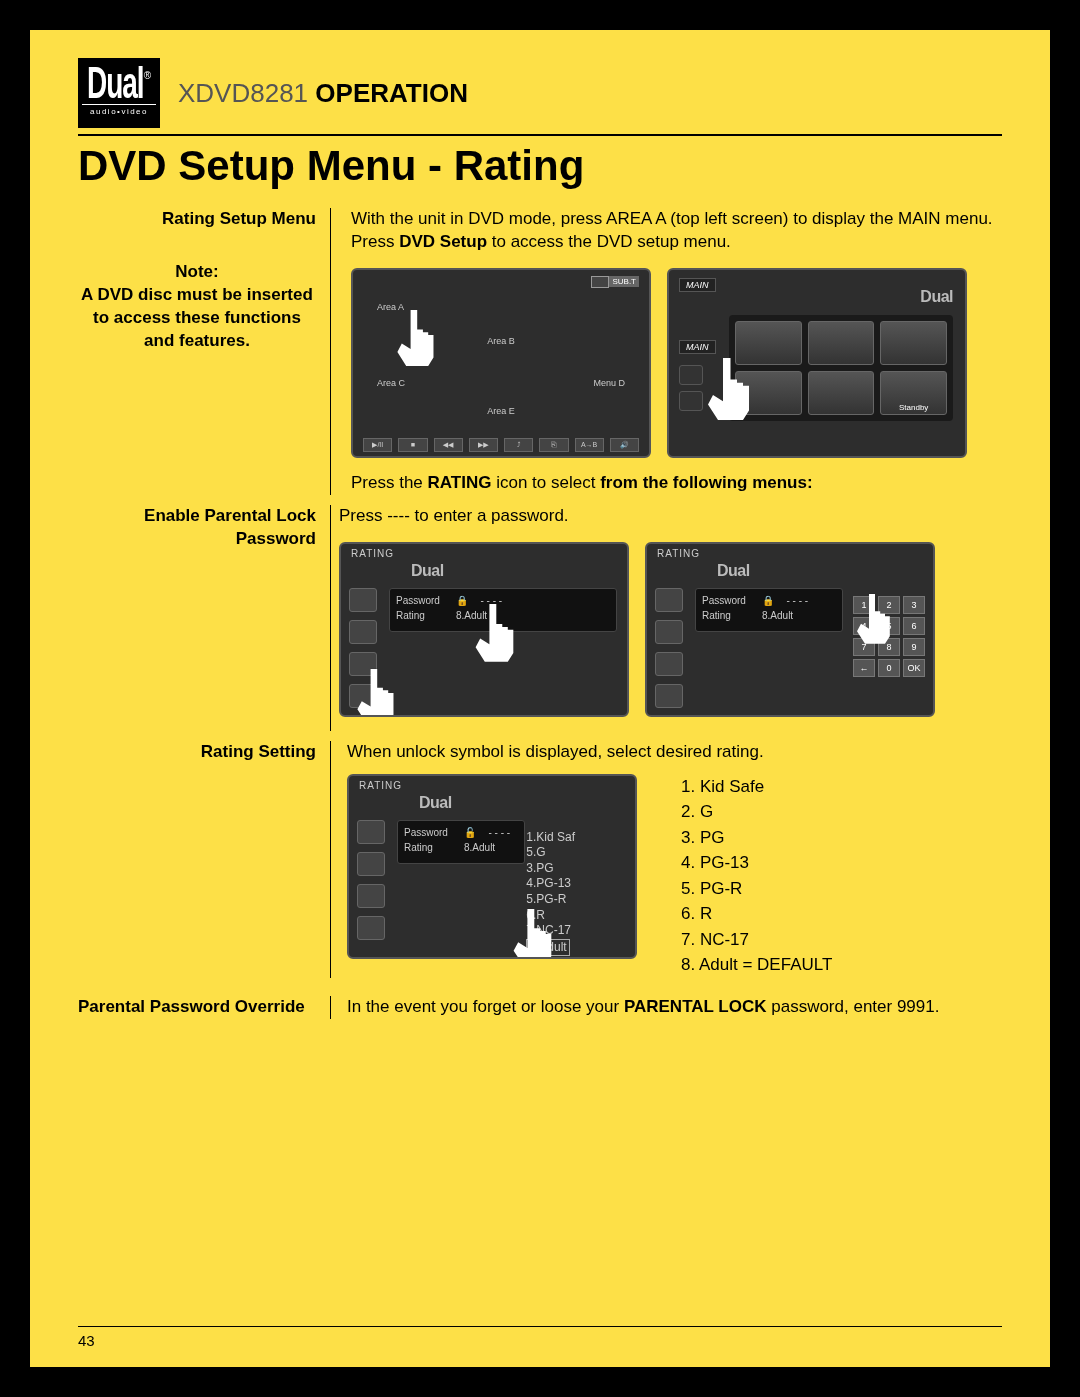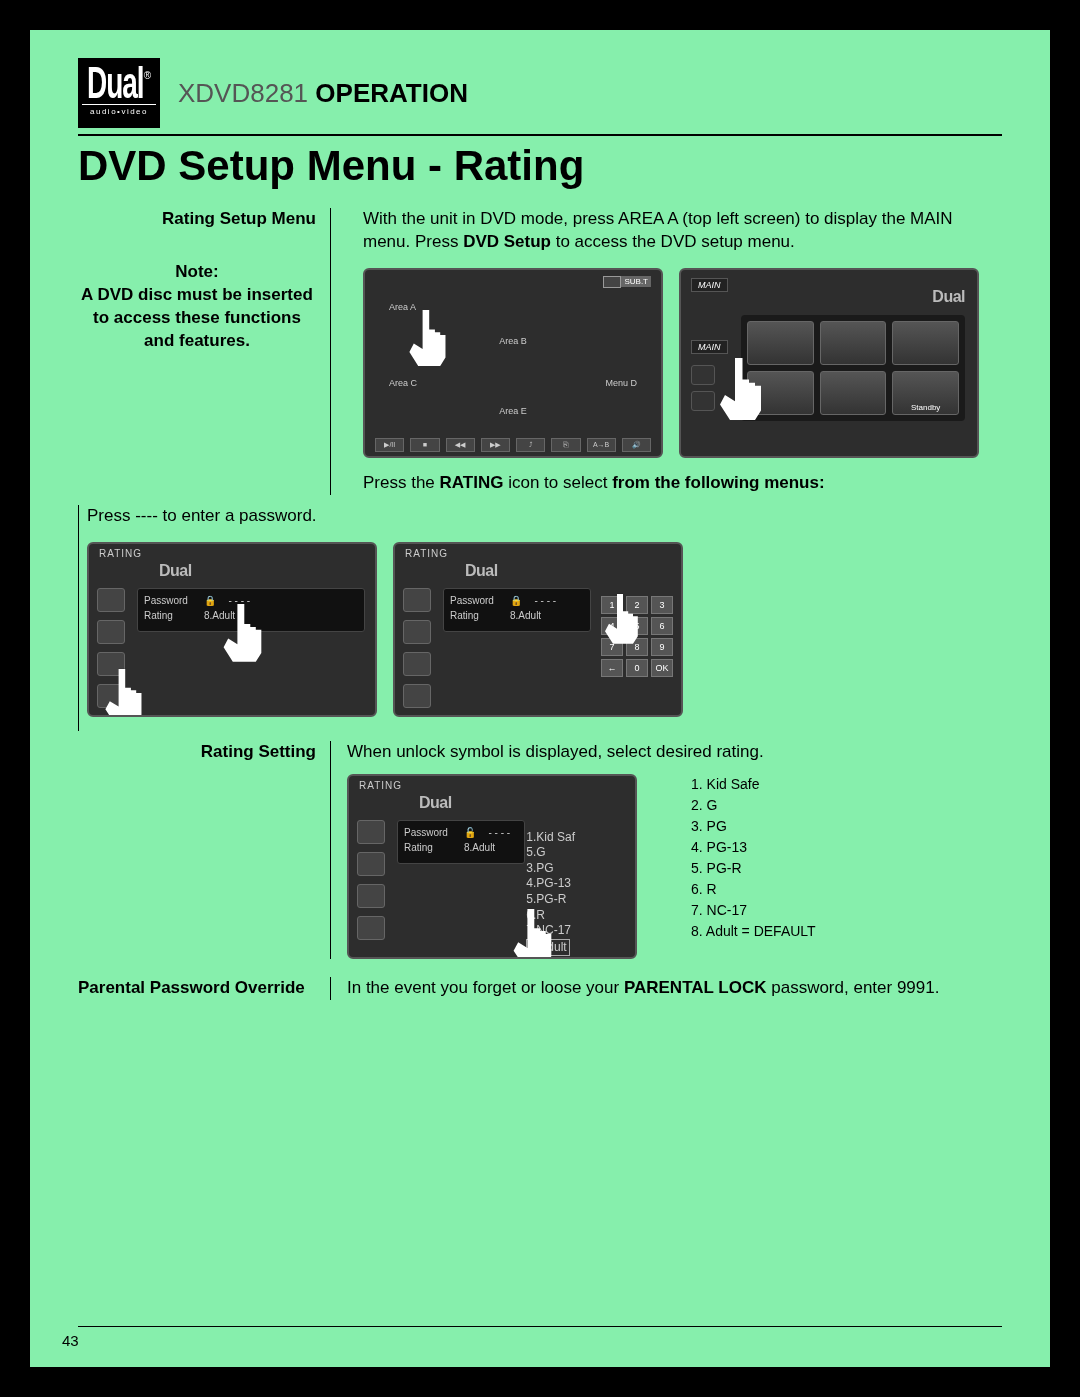--- a/index.html
+++ b/index.html
@@ -8,21 +8,21 @@
     height: 1397px;
     background: #000;
     font-family: Arial, Helvetica, sans-serif;
     color: #000;
     position: relative;
   }
   .page {
     position: absolute;
     left: 30px; top: 30px;
     width: 1020px; height: 1337px;
-    background: #86efac;
+    background: #fde047;
     padding: 28px 48px 20px 48px;
   }
   .header-row { display: flex; align-items: center; gap: 18px; margin-bottom: 4px; }
   .logo {
     width: 82px; height: 70px;
     background: #000; color: #fff;
     display: flex; flex-direction: column; align-items: center; justify-content: center;
     padding: 2px 4px;
   }
   .logo-main {
@@ -30,21 +30,21 @@
     transform: scaleY(1.6); line-height: 1;
     margin-bottom: 6px;
   }
   .logo-sub { font-size: 8px; letter-spacing: 1.5px; border-top: 1px solid #fff; padding-top: 2px; width: 100%; text-align: center; }
   .header-title { font-size: 26px; font-weight: 400; color: #555; }
   .header-title .op { font-weight: 900; color: #000; }
   .rule { border: none; border-top: 2px solid #000; margin: 6px 0 6px 0; }
   .page-title { font-size: 42px; font-weight: 900; margin: 2px 0 18px 0; }
   .content { display: flex; gap: 14px; }
   .col-left { width: 238px; }
-  .col-right { flex: 1; border-left: 1.5px solid #000; padding-left: 32px; }
+  .col-right { flex: 1; border-left: 1.5px solid #000; padding-left: 20px; }
   .label { font-size: 17px; font-weight: 700; text-align: right; line-height: 1.35; }
   .note { font-size: 17px; font-weight: 700; text-align: center; line-height: 1.35; margin-top: 30px; }
   .body-text { font-size: 17px; line-height: 1.35; }
   .body-text b { font-weight: 700; }
   .screens-row { display: flex; gap: 16px; margin: 14px 0; }
   .screen {
     border: 2px solid #555; border-radius: 6px; background: #2d2d2d;
     position: relative; overflow: hidden;
   }
   .screen.big { width: 300px; height: 190px; }
@@ -102,22 +102,22 @@
     display:grid; grid-template-columns:repeat(3,22px); gap:3px;
   }
   .keypad .key { height:18px; background:#555; border:1px solid #777; font-size:9px; color:#fff; text-align:center; line-height:16px; }
   .hand.h5 { top:50px; right:40px; width:40px; height:50px; }
   .rating-list { position:absolute; right:60px; top:54px; font-size:12px; color:#ccc; line-height:1.3; }
   .rating-list .boxed { border:1px solid #aaa; padding:0 2px; display:inline-block; }
   .hand.h6 { bottom:-8px; left:160px; width:46px; height:56px; }
   .row-block { display:flex; gap:14px; margin-top: 10px; }
   .row-block .l { width:238px; }
   .row-block .r { flex:1; }
-  .ratings-legend { font-size: 14px; line-height: 1.5; margin-left: 30px; }
-  .page-num { position:absolute; bottom:18px; left:32px; font-size:15px; }
+  .ratings-legend { font-size: 17px; line-height: 1.5; margin-left: 20px; }
+  .page-num { position:absolute; bottom:18px; left:48px; font-size:15px; }
   .footer-rule { position:absolute; bottom:40px; left:48px; right:48px; border-top:1.5px solid #000; }
   .reg { font-size:10px; vertical-align: top; }
 </style>
 </head>
 <body>
 
 <div class="page">
 
   <div class="header-row">
     <div class="logo">
@@ -198,20 +198,23 @@
         </div>
       </div>
 
       <p class="body-text">
         <span>Press the </span><b>RATING</b><span> icon to select </span><b>from the following menus:</b>
       </p>
     </div>
   </div>
 
   <div class="row-block">
+    <div class="l">
+        <div class="label">Enable Parental Lock Password</div>
+      </div>
     <div class="r" style="border-left:1.5px solid #000; padding-left:8px;">
       <p class="body-text">Press ---- to enter a password.</p>
       <div class="screens-row">
         <div class="screen small">
           <div class="scr-title">RATING</div>
           <div class="scr-logo left">Dual</div>
           <div class="side-col">
               <div class="ci"></div>
               <div class="ci"></div>
               <div class="ci"></div>

